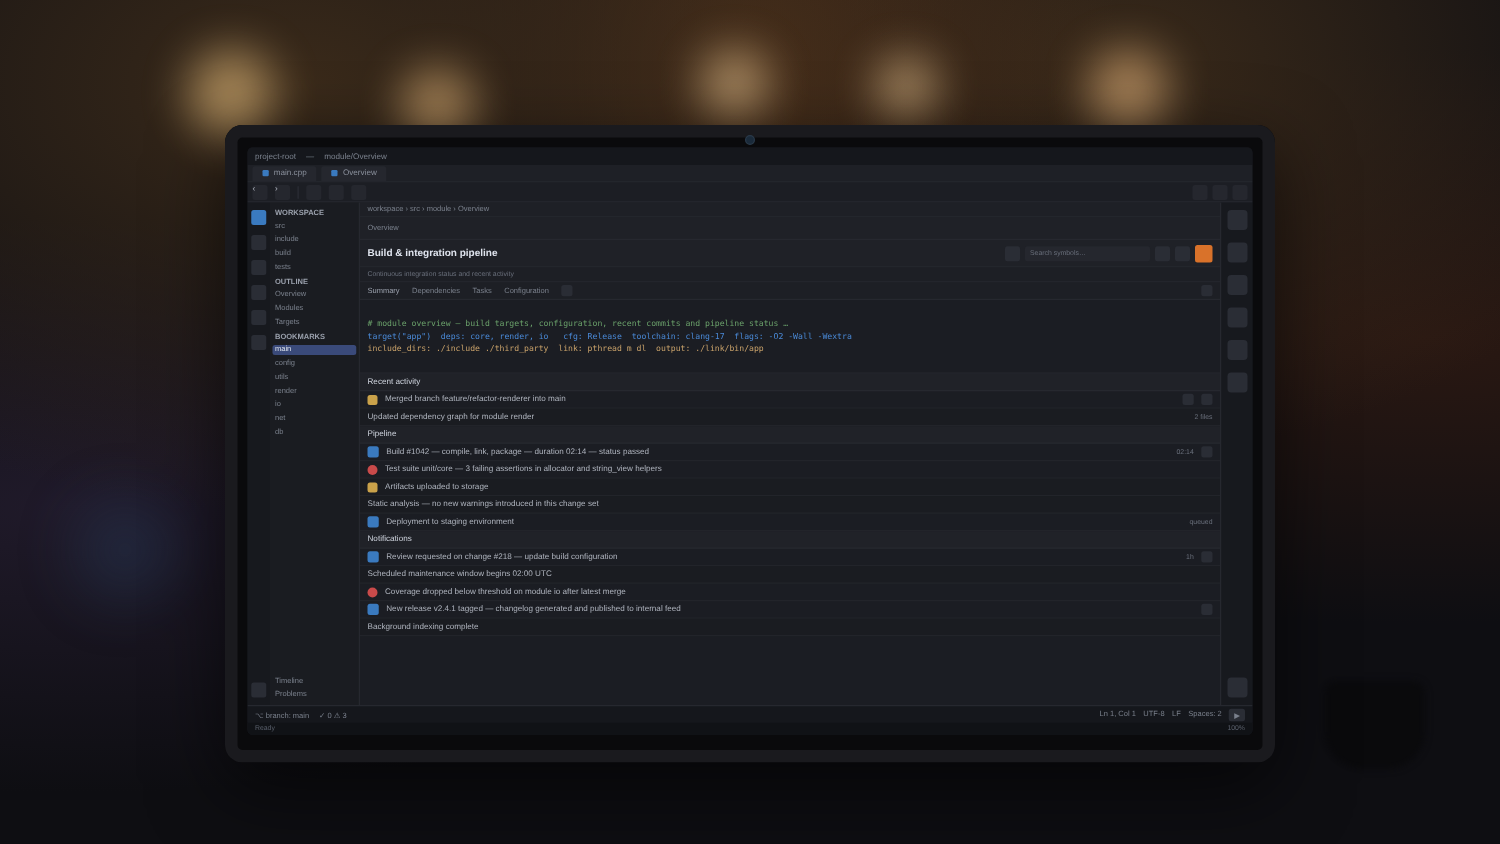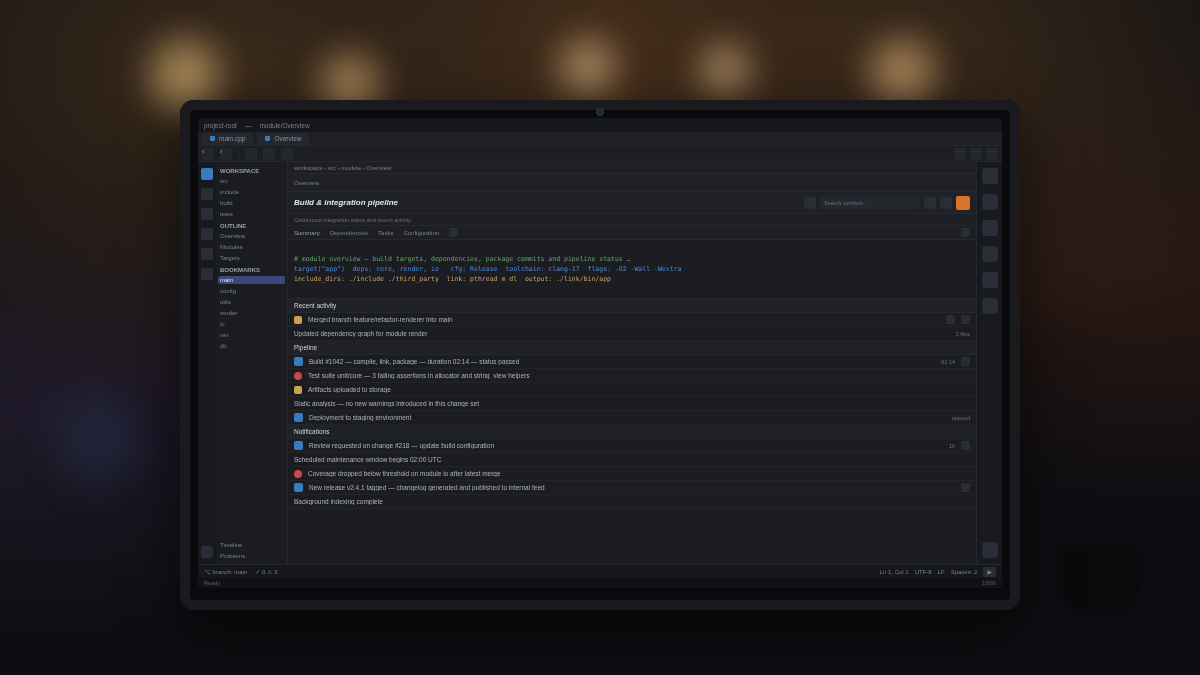--- a/index.html
+++ b/index.html
@@ -194,21 +194,21 @@
       </div>
 
       <div class="main">
         <div class="breadcrumb">
           <span>workspace › src › module › Overview</span>
         </div>
 
         <div class="panel-head">
           <span style="font-size:6px;color:#7a808c;">Overview</span>
         </div>
-        <div class="panel-head" style="height:22px;font-style:italic;">
+        <div class="panel-head" style="height:22px;">
           <span class="title">Build &amp; integration pipeline</span>
           <div class="right">
             <span class="ibtn"></span>
             <div class="search">
                 <span>Search symbols…</span>
               </div>
             <span class="ibtn"></span>
             <span class="ibtn"></span>
             <span class="accent" title="Run"></span>
           </div>
@@ -221,21 +221,21 @@
           <span class="lbl">Summary</span>
           <span>Dependencies</span>
           <span>Tasks</span>
           <span>Configuration</span>
           <span class="ic"></span>
           <div style="flex:1"></div>
           <span class="ic"></span>
         </div>
 
         <div class="code">
-<span class="c3"># module overview — build targets, dependencies, package commits and pipeline status …</span>
+<span class="c3"># module overview — build targets, configuration, recent commits and pipeline status …</span>
 <span class="c1">target("app")  deps: core, render, io   cfg: Release  toolchain: clang-17  flags: -O2 -Wall -Wextra</span>
 <span class="c2">include_dirs: ./include ./third_party  link: pthread m dl  output: ./link/bin/app</span>
         </div>
 
         <div class="section-title">Recent activity</div>
         <div class="row">
           <span class="badge lock"></span>
           <span class="txt">Merged branch feature/refactor-renderer into main</span>
           <span class="rbtn"></span>
           <span class="rbtn"></span>

